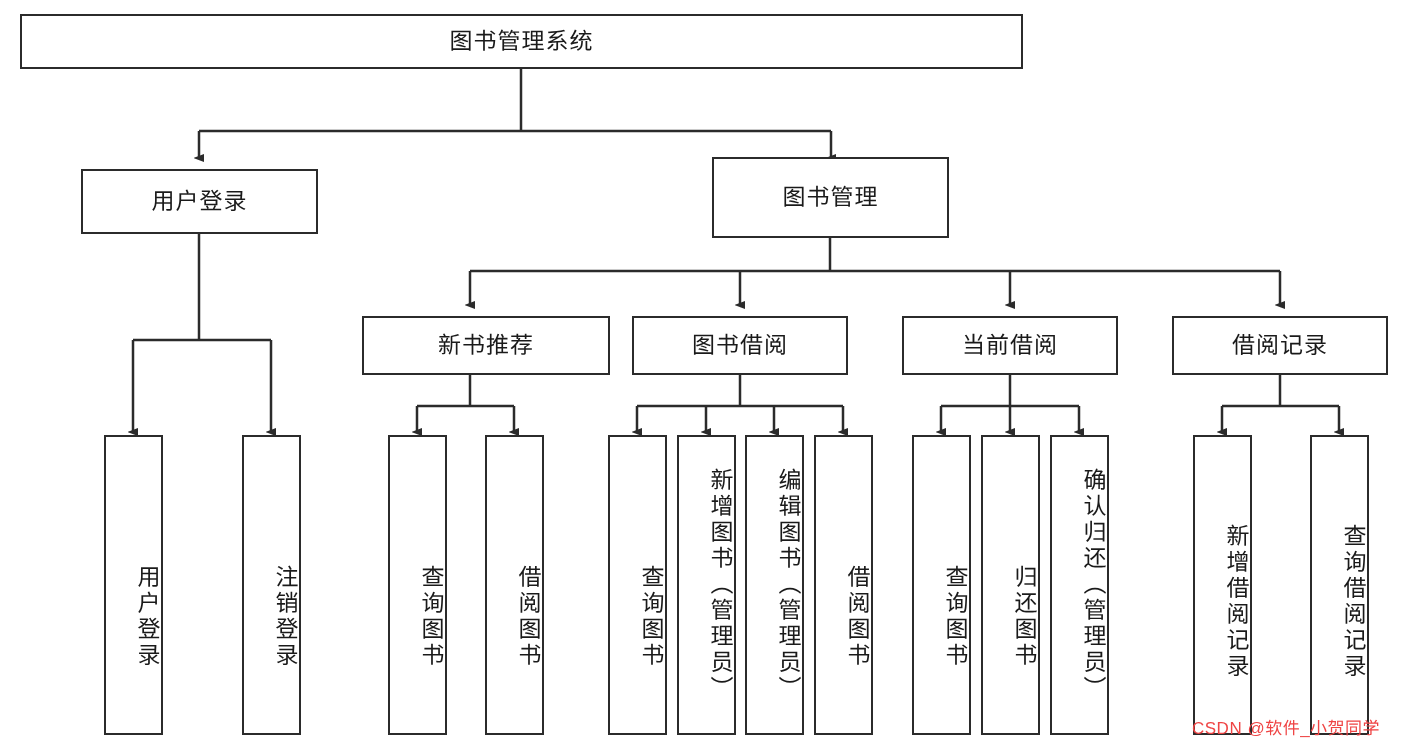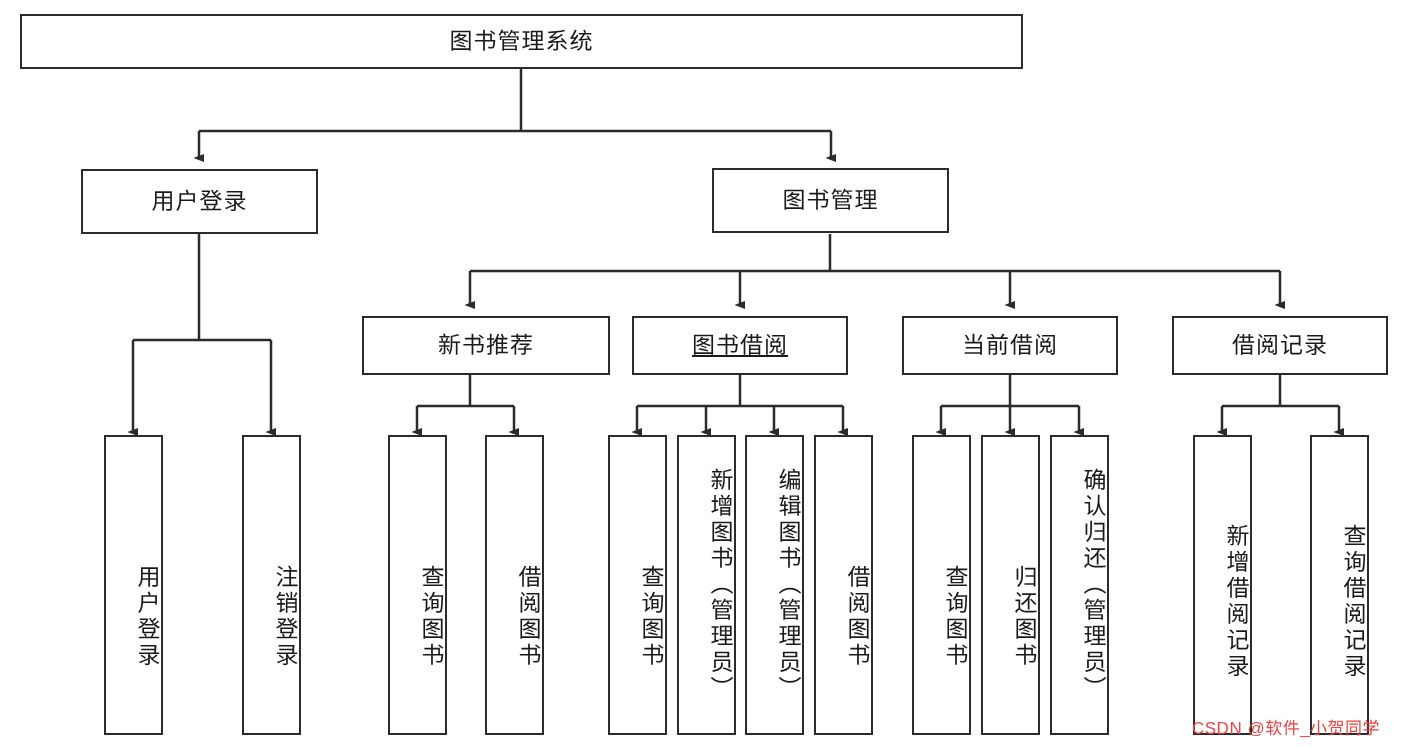--- a/index.html
+++ b/index.html
@@ -121,28 +121,28 @@
     </g>
   </svg>
 
   <div class="node horiz" style="left:20px; top:14px; width:1003px; height:55px;">
     <span>图书管理系统</span>
   </div>
 
   <div class="node horiz" style="left:81px; top:169px; width:237px; height:65px;">
     <span>用户登录</span>
   </div>
-  <div class="node horiz" style="left:712px; top:168px; width:237px; height:65px;">
+  <div class="node horiz" style="left:712px; top:157px; width:237px; height:81px;">
     <span>图书管理</span>
   </div>
 
   <div class="node horiz" style="left:362px; top:316px; width:248px; height:59px;">
     <span>新书推荐</span>
   </div>
-  <div class="node horiz" style="left:632px; top:316px; width:216px; height:59px;text-decoration:underline;">
+  <div class="node horiz" style="left:632px; top:316px; width:216px; height:59px;">
     <span>图书借阅</span>
   </div>
   <div class="node horiz" style="left:902px; top:316px; width:216px; height:59px;">
     <span>当前借阅</span>
   </div>
   <div class="node horiz" style="left:1172px; top:316px; width:216px; height:59px;">
     <span>借阅记录</span>
   </div>
 
   <div class="node vert" style="left:104px; top:435px; width:59px; height:300px; padding-top:70px;">

